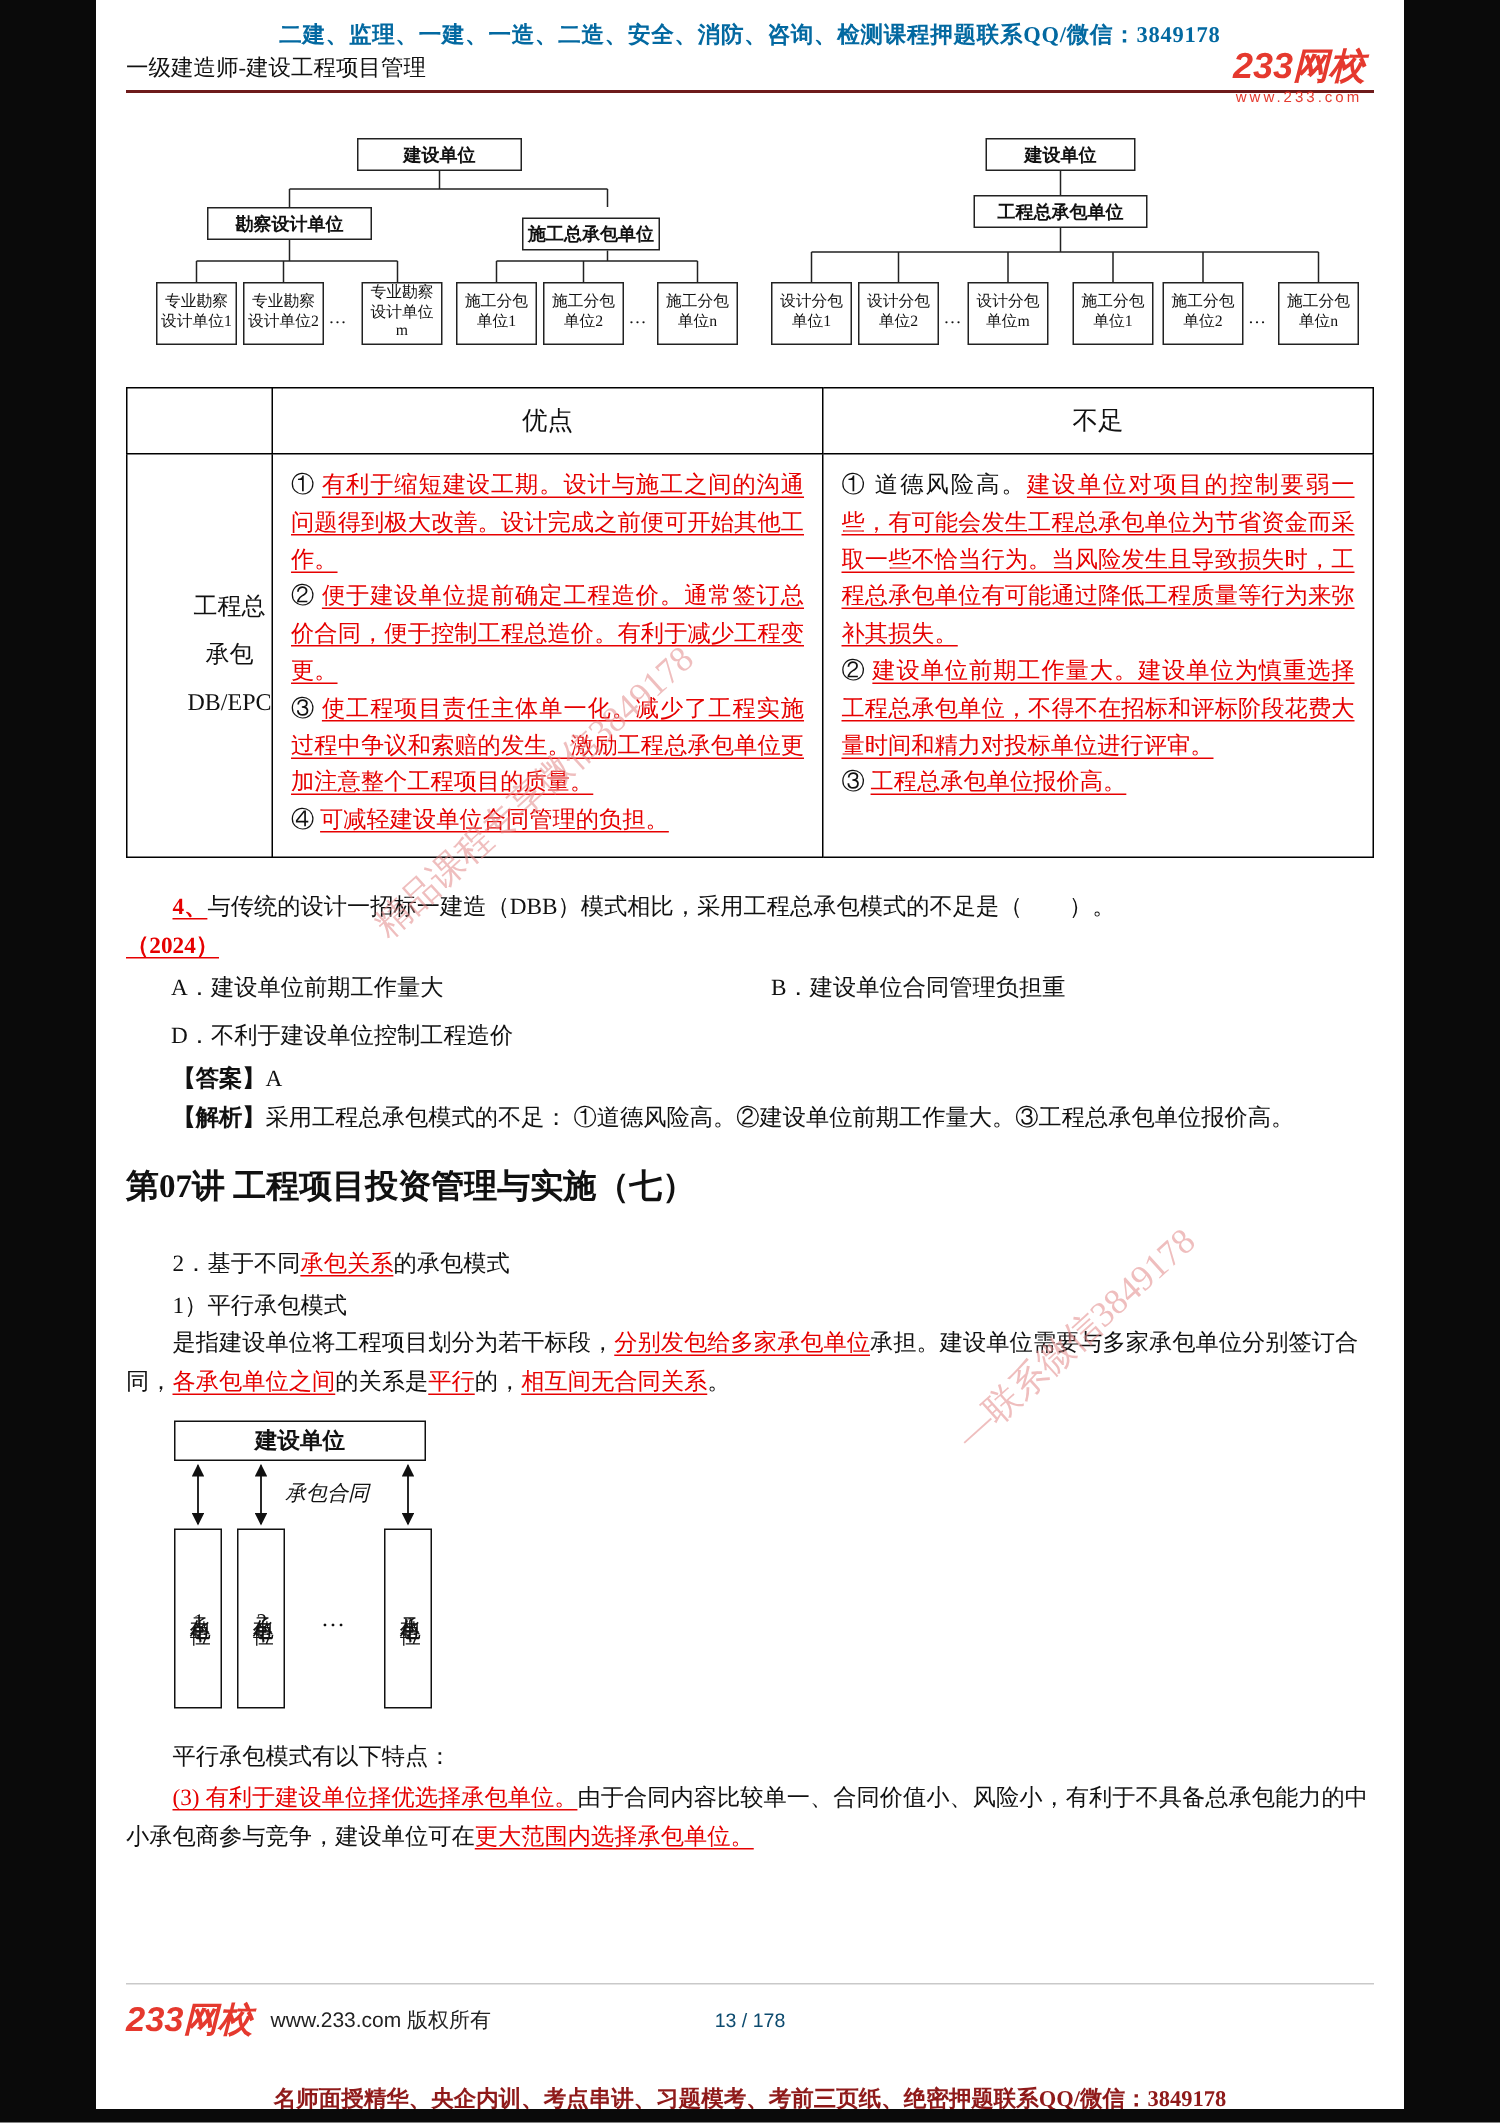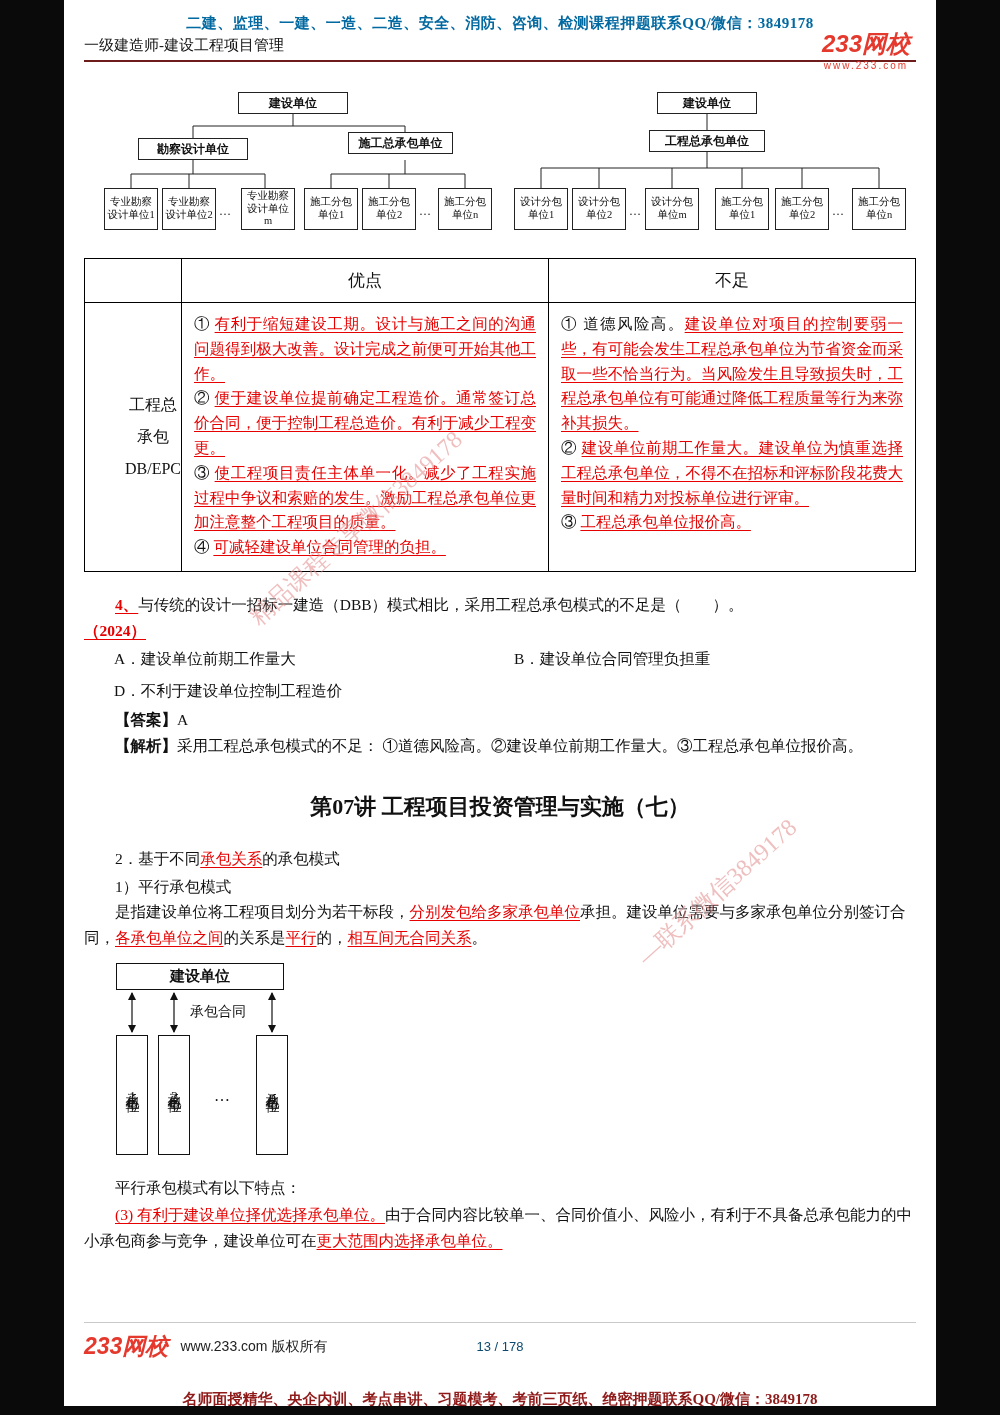--- a/index.html
+++ b/index.html
@@ -43,30 +43,30 @@
   .seg-rb { color:#e60000; font-weight:bold; text-decoration:underline; text-underline-offset:3px; }
 
   
   .question { margin-top:20px; font-size:15.5px; line-height:1.65; }
   .indent { text-indent:2em; }
   .q-options { display:grid; grid-template-columns:400px 1fr; row-gap:6px; padding-left:30px; margin-top:3px; }
   .q-opt { font-size:15.5px; }
   .q-answer { margin-top:4px; }
 
   
-  .lecture-title { margin-top:34px; text-align:center; font-size:22px; font-weight:bold; }
+  .lecture-title { margin-top:18px; font-size:22px; font-weight:bold; }
   .para { font-size:15.5px; line-height:1.65; }
   .point2 { margin-top:24px; }
   .sub1 { margin-top:2px; }
 
   
   .pdiagram { position:relative; width:330px; height:198px; margin:12px 0 0 32px; }
   .pdiagram svg { position:absolute; left:0; top:0; }
   .pd-root { position:absolute; left:0; top:0; width:168px; height:27px; border:1.5px solid #111; font-weight:bold; font-size:15px; display:flex; align-items:center; justify-content:center; }
-  .pd-contract { position:absolute; left:74px; top:40px; font-size:14px; }
+  .pd-contract { position:absolute; left:74px; top:40px; font-size:14px;font-style:italic; }
   .vbox { position:absolute; top:72px; width:32px; height:120px; border:1.2px solid #111; writing-mode:vertical-rl; text-orientation:upright; display:flex; align-items:center; justify-content:center; font-size:14px; letter-spacing:2px; }
   .pd-dots { position:absolute; left:98px; top:124px; font-size:16px; }
 
   .features-intro { margin-top:14px; }
   .feature-point { margin-top:2px; }
 
   
   .footer { position:absolute; left:20px; right:20px; top:1322px; }
   .footer-rule { border-top:1px solid #c9c9c9; }
   .footer-row { position:relative; margin-top:8px; display:flex; align-items:center; }
@@ -102,21 +102,21 @@
   <div class="charts-row">
 
     <div class="chart c1">
       <svg width="420" height="140">
         <path d="M205,22 V34 M105,34 H317 M105,34 V46 M317,34 V46
                  M105,68 V82 M43,82 H177 M43,82 V96 M101,82 V96 M177,82 V96
                  M317,68 V82 M243,82 H377 M243,82 V96 M301,82 V96 M377,82 V96" stroke="#222" stroke-width="1" fill="none"></path>
       </svg>
       <div class="obox" style="left:150px; top:0; width:110px; height:22px;">建设单位</div>
       <div class="obox" style="left:50px; top:46px; width:110px; height:22px;">勘察设计单位</div>
-      <div class="obox" style="left:260px; top:40px; width:105px; height:22px;">施工总承包单位</div>
+      <div class="obox" style="left:260px; top:53px; width:92px; height:22px;">施工总承包单位</div>
       <div class="obox leaf" style="left:16px;">专业勘察设计单位1</div>
       <div class="obox leaf" style="left:74px;">专业勘察设计单位2</div>
       <div class="odots" style="left:131px;">…</div>
       <div class="obox leaf" style="left:153px;">专业勘察设计单位m</div>
       <div class="obox leaf" style="left:216px;">施工分包单位1</div>
       <div class="obox leaf" style="left:274px;">施工分包单位2</div>
       <div class="odots" style="left:331px;">…</div>
       <div class="obox leaf" style="left:350px;">施工分包单位n</div>
     </div>
 

